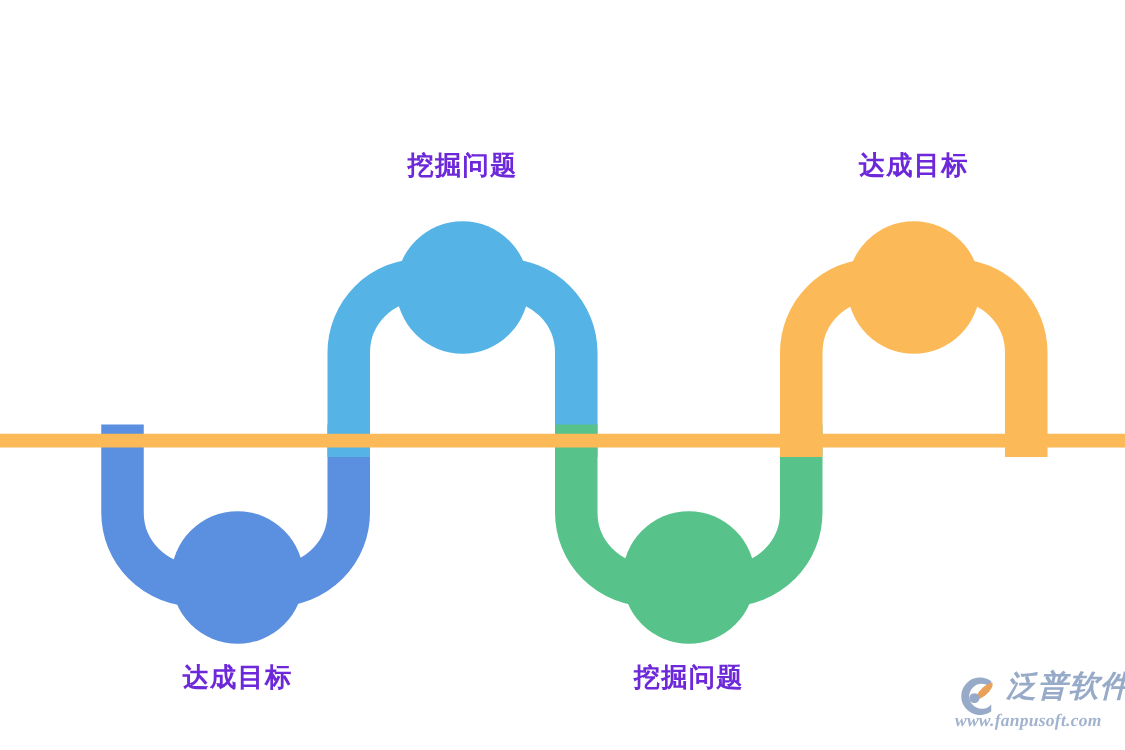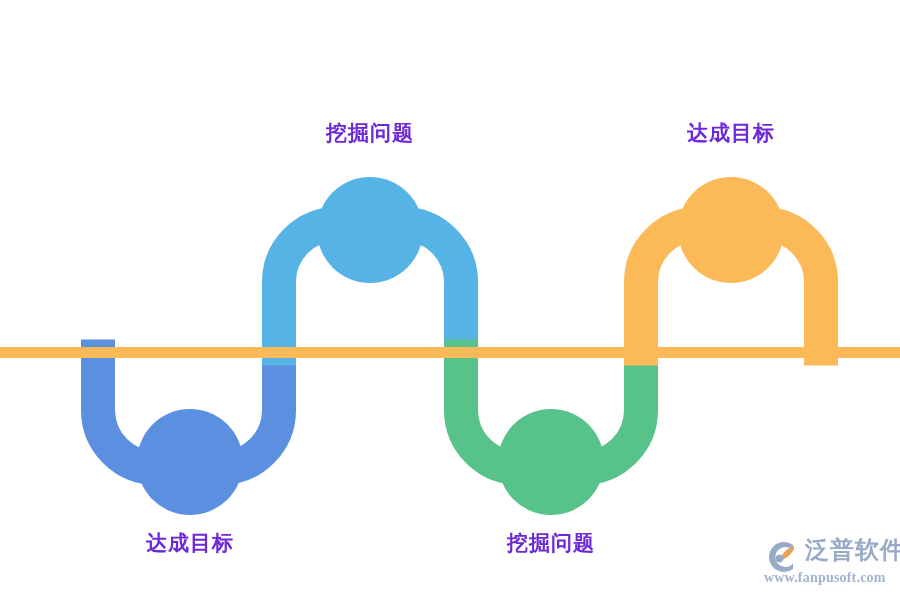--- a/index.html
+++ b/index.html
@@ -42,20 +42,21 @@
   #label-2 { left: 551px; top: 532px; }
   #label-3 { left: 731px; top: 122px; }
 
   #watermark {
     position: absolute;
     left: 763px;
     top: 536px;
     width: 130px;
     height: 58px;
     opacity: 0.92;
+    font-style: italic;
   }
   #watermark-mark {
     position: absolute;
     left: 0px;
     top: 4px;
     width: 40px;
     height: 34px;
   }
   #watermark-title {
     position: absolute;

